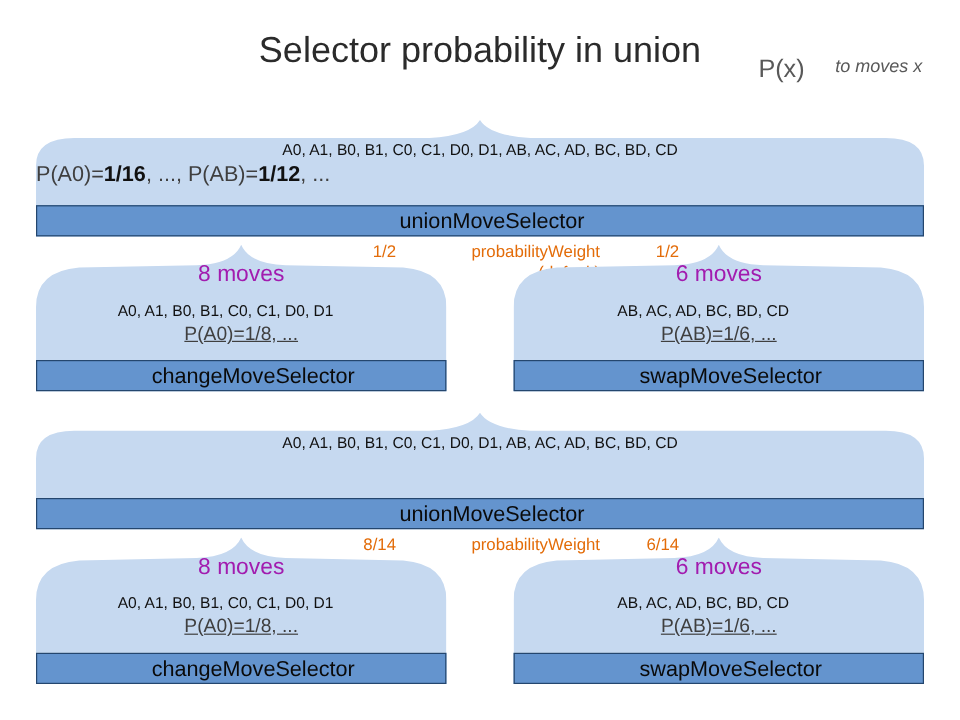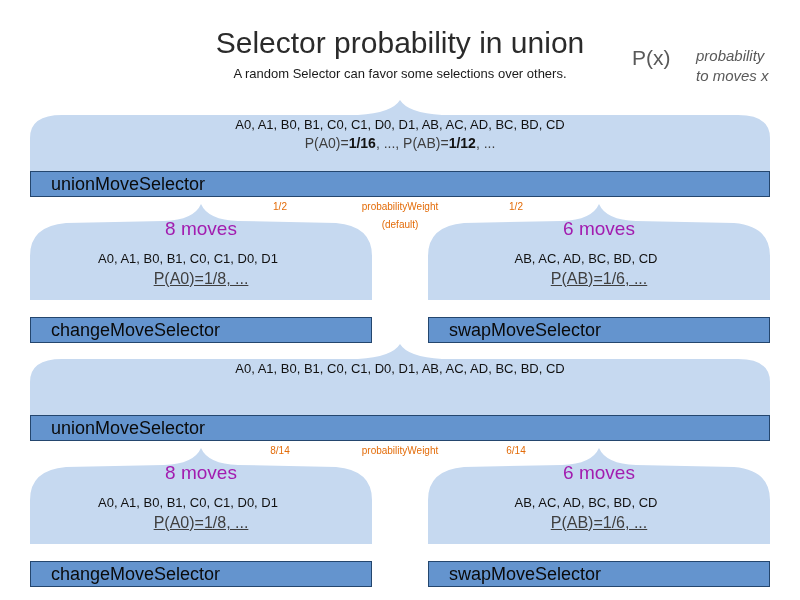--- a/index.html
+++ b/index.html
@@ -17,56 +17,54 @@
                  font-style:italic; color:#595959; line-height:20px; }
 
   .union-group { position:absolute; left:0; width:800px; height:226px; }
   .d0 { top:100px; } .d1 { top:344px; }
 
   .arch-big { position:absolute; left:30px; top:0; }
   .arch-path { fill:#c6d9f0; }
 
   .big-moves { position:absolute; left:30px; top:17px; width:740px; text-align:center;
                font-size:13px; color:#111111; }
-  .big-prob { position:absolute; left:30px; top:35px; width:740px; text-align:center;
-              font-size:14px; color:#3f3f3f; }
+  .big-prob { position:absolute; left:30px; top:35px; width:740px; 
+              font-size:18px; color:#3f3f3f; }
   .big-prob b { color:#111111; }
 
   .bar { position:absolute; background:#6494ce; border:1px solid #24466e;
-         text-align:left; font-size:18px; color:#0a0a0a;padding-left:20px; }
+         text-align:center; font-size:18px; color:#0a0a0a;padding-left:20px; }
   .union-bar { left:30px; top:71px; width:740px; height:26px; line-height:24px; }
 
-  .weight { position:absolute; color:#e36c09; font-size:10px; text-align:center; }
+  .weight { position:absolute; color:#e36c09; font-size:14px; text-align:right; }
   .weight-left  { left:230px; top:101px; width:100px; }
   .weight-label { left:300px; top:101px; width:200px; }
   .weight-note  { left:300px; top:119px; width:200px; }
   .weight-right { left:466px; top:101px; width:100px; }
 
   .child { position:absolute; top:104px; width:342px; height:122px; }
   .child-left { left:30px; } .child-right { left:428px; }
   .arch-small { position:absolute; left:0; top:0; }
   .child-count { position:absolute; top:14px; left:0; width:342px; text-align:center;
                  font-size:19px; color:#a21caf; }
   .child-moves { position:absolute; top:47px; left:0; width:316px; text-align:center;
                  font-size:13px; color:#111111; }
   .child-prob  { position:absolute; top:66px; left:0; width:342px; text-align:center;
                  font-size:16px; color:#3f3f3f;text-decoration:underline; }
-  .child-bar   { left:0; top:96px; width:342px; height:26px; line-height:24px;margin-top:17px; }
+  .child-bar   { left:0; top:96px; width:342px; height:26px; line-height:24px; }
 </style>
 </head>
 <body>
 
 <div class="canvas">
 
   <div class="title">Selector probability in union</div>
-  <div class="subtitle">A random Selector can favor some selections over others.</div>
 
   <div class="legend-symbol">P(x)</div>
   <div class="legend-desc">
-    <div>probability</div>
     <div>to moves x</div>
   </div>
 
   <section class="union-group d0">
     <svg class="arch-big" width="740" height="72" viewBox="0 0 740 72">
       <path class="arch-path" d="M0,72 L0,38 Q0,15 32,15 L328,15 Q362,13 370,0 Q378,13 412,15 L708,15 Q740,15 740,38 L740,72 Z"></path>
     </svg>
     <div class="big-moves">A0, A1, B0, B1, C0, C1, D0, D1, AB, AC, AD, BC, BD, CD</div>
     <div class="big-prob"><span>P(A0)=</span><b>1/16</b><span>, ..., P(AB)=</span><b>1/12</b><span>, ...</span></div>
     <div class="bar union-bar">unionMoveSelector</div>

